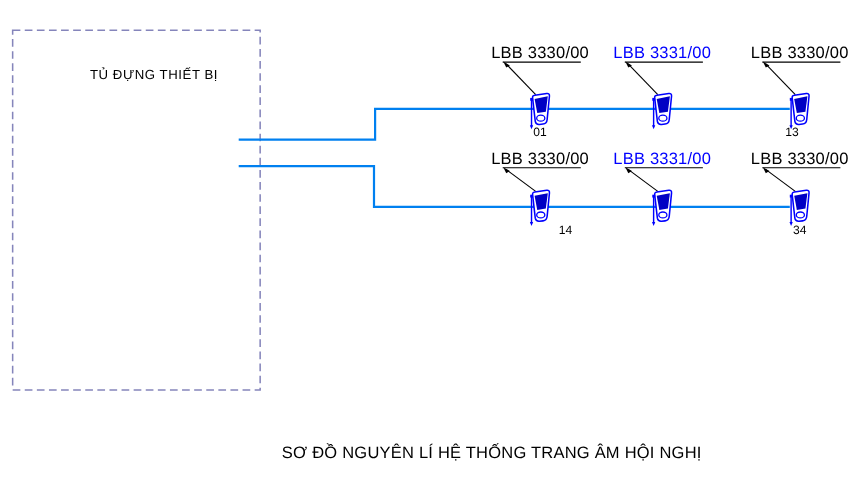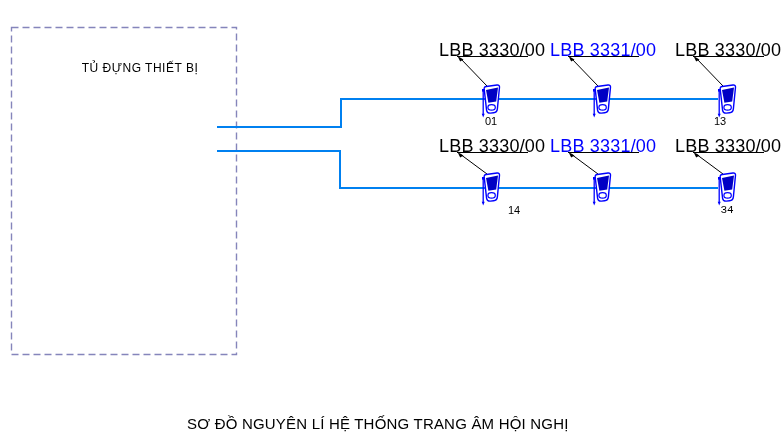--- a/index.html
+++ b/index.html
@@ -37,35 +37,36 @@
     font-size: 15px;
     line-height: 22px;
     color: #000;
     letter-spacing: 0.3px;
     white-space: nowrap;
   }
   .dev-label {
     position: absolute;
     width: 104px;
     text-align: center;
-    font-size: 18px;
+    font-size: 15px;
     letter-spacing: 0.2px;
     white-space: nowrap;
   }
   .dev-number {
     position: absolute;
     width: 44px;
     text-align: center;
     font-size: 11px;
     color: #000;
     white-space: nowrap;
   }
   .diagram-title {
     position: absolute;
-    left: 187px; top: 415px; width: 520px;
+    left: 187px; top: 403px; width: 520px;
+    text-align: center;
     font-size: 15px;
     color: #000;
     letter-spacing: 0.2px;
     white-space: nowrap;
   }
 </style>
 </head>
 <body>
 
 <div class="canvas">
@@ -148,18 +149,18 @@
   <div id="device-text-layer">
       <div class="dev-label" style="left: 439px; top: 40px; color: rgb(0, 0, 0);">LBB 3330/00</div>
       <div class="dev-number" style="left: 469px; top: 115px;">01</div>
       <div class="dev-label" style="left: 550px; top: 40px; color: rgb(0, 0, 255);">LBB 3331/00</div>
       <div class="dev-label" style="left: 675px; top: 40px; color: rgb(0, 0, 0);">LBB 3330/00</div>
       <div class="dev-number" style="left: 698px; top: 115px;">13</div>
       <div class="dev-label" style="left: 439px; top: 136px; color: rgb(0, 0, 0);">LBB 3330/00</div>
       <div class="dev-number" style="left: 492px; top: 204px;">14</div>
       <div class="dev-label" style="left: 550px; top: 136px; color: rgb(0, 0, 255);">LBB 3331/00</div>
       <div class="dev-label" style="left: 675px; top: 136px; color: rgb(0, 0, 0);">LBB 3330/00</div>
-      <div class="dev-number" style="left: 705px; top: 204px; font-family: Liberation Mono, monospace;">34</div>
+      <div class="dev-number" style="left: 705px; top: 204px;">34</div>
     </div>
 
   <div class="diagram-title">SƠ ĐỒ NGUYÊN LÍ HỆ THỐNG TRANG ÂM HỘI NGHỊ</div>
 
 </div>
 
 </body></html>

